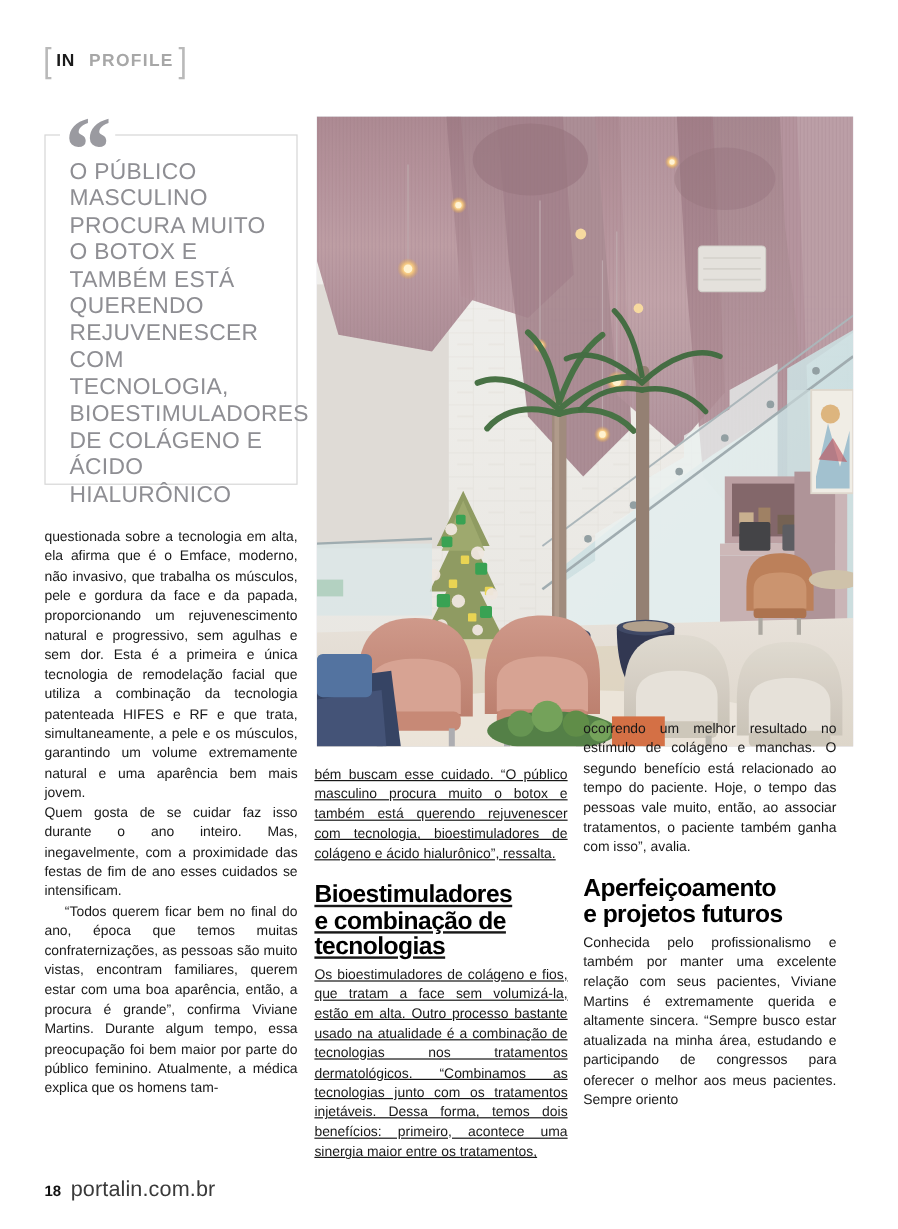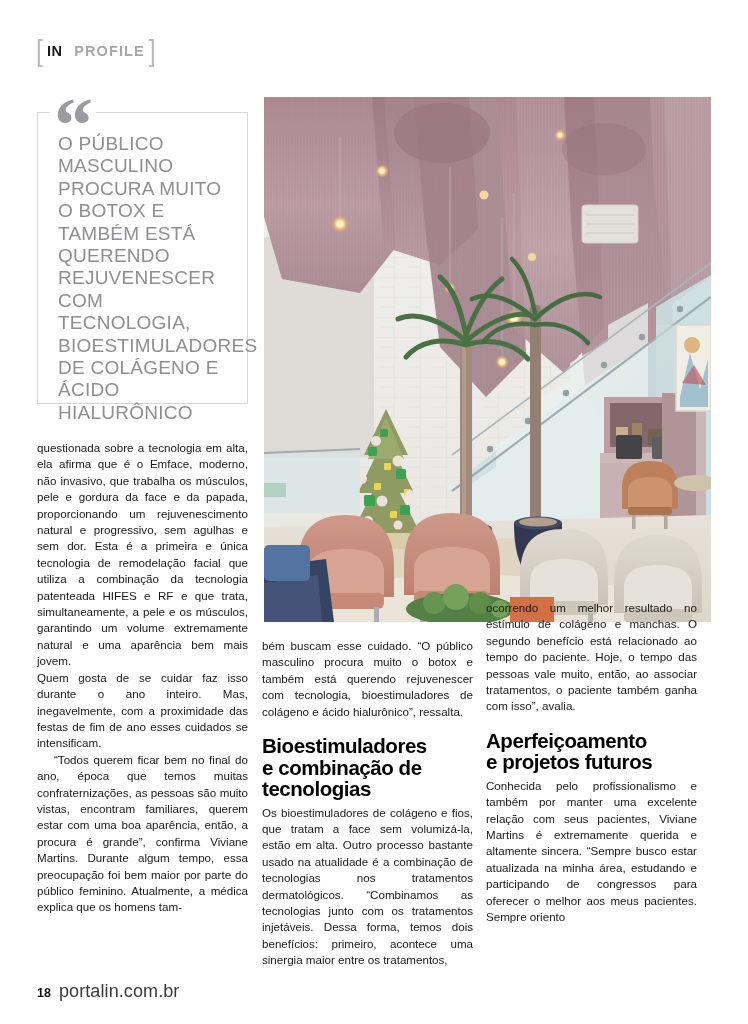--- a/index.html
+++ b/index.html
@@ -113,21 +113,21 @@
     text-align: justify;
     color: #181818;
   }
   .col p {
     margin: 0;
   }
   .col p + p { text-indent: 17px; }
   .col .first-para { text-indent: 0; }
 
   .col1 { left: 37px; top: 440px; width: 211px; }
-  .col2 { left: 262px; top: 638px; width: 211px; }
+  .col2 { left: 262px; top: 638px; width: 211px; text-decoration: underline; }
   .col3 { left: 486px; top: 600px; width: 211px; }
 
   .subhead {
     font-size: 20.5px;
     line-height: 21.5px;
     font-weight: bold;
     color: #000000;
     letter-spacing: -0.45px;
     margin: 15px 0 5px 0;
     text-align: left;

